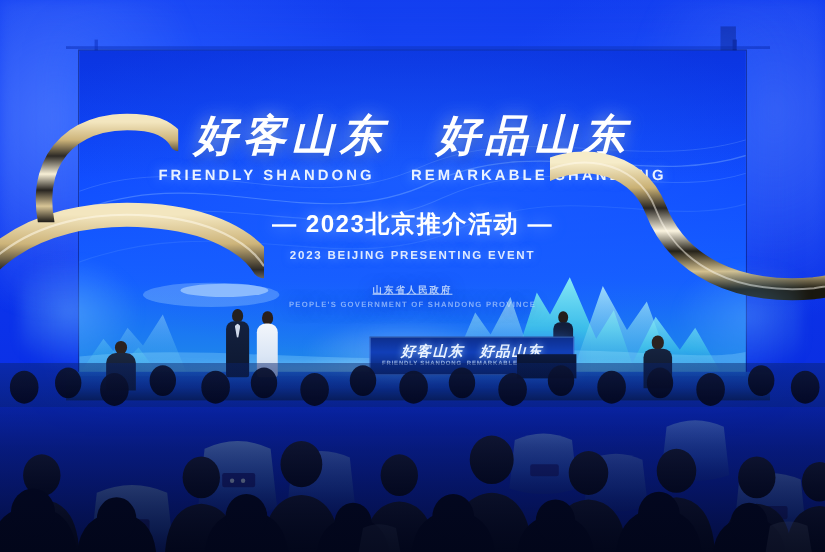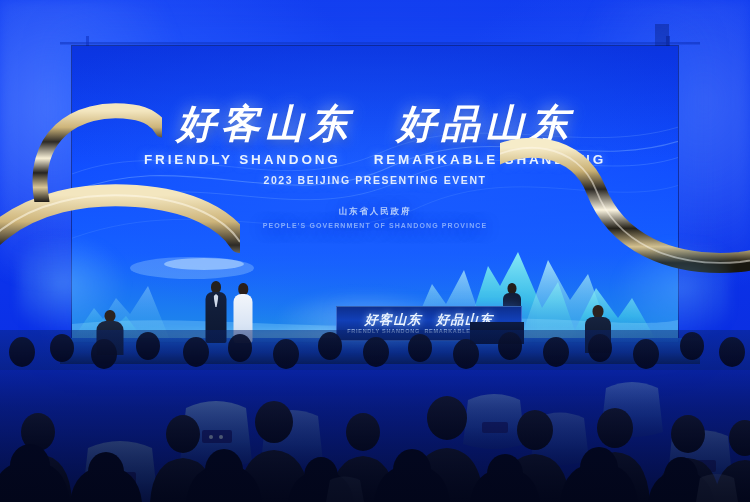--- a/index.html
+++ b/index.html
@@ -68,20 +68,21 @@
     margin-top:22px;font-size:22px;font-weight:700;letter-spacing:.06em;
     color:#ffffff;text-shadow:0 0 14px rgba(170,210,255,.7);
   }
   .en-event{
     margin-top:7px;font-size:10.5px;font-weight:700;letter-spacing:.15em;
     color:#dfeaff;text-shadow:0 0 8px rgba(150,200,255,.5);text-align:center;
   }
   .org-cn{
     margin-top:20px;font-size:8.5px;font-weight:700;letter-spacing:.22em;
     color:rgba(215,232,255,.82);
+    text-decoration:underline;
   }
   .org-en{
     margin-top:4px;font-size:7px;font-weight:600;letter-spacing:.16em;
     color:rgba(200,222,255,.62);
   }
 
   
   .arc{position:absolute;pointer-events:none;}
   .arc-left{left:-60px;top:92px;width:300px;height:250px;}
   .arc-right{right:-40px;top:62px;width:290px;height:290px;}
@@ -224,20 +225,21 @@
       <path d="M0,128 L22,96 L40,118 L54,104 L72,128 Z" fill="url(#mg)" opacity=".32"></path>
 
       <path d="M0,112 C120,100 240,122 360,110 C470,99 560,118 606,108 L606,130 L0,130 Z" fill="rgba(160,230,255,.28)"></path>
       <ellipse cx="120" cy="56" rx="62" ry="11" fill="rgba(190,235,255,.28)"></ellipse>
       <ellipse cx="132" cy="52" rx="40" ry="6" fill="rgba(225,248,255,.45)"></ellipse>
     </svg>
 
     <div class="screen-copy">
       <div class="cn-title">好客山东　好品山东</div>
       <div class="en-sub">FRIENDLY SHANDONG     REMARKABLE SHANDONG</div>
+      <div class="cn-event">— 2023北京推介活动 —</div>
       <div class="en-event">2023 BEIJING PRESENTING EVENT</div>
       <div class="org-cn">山东省人民政府</div>
       <div class="org-en">PEOPLE'S GOVERNMENT OF SHANDONG PROVINCE</div>
     </div>
   </div>
 
   <svg class="arc arc-left" viewBox="0 0 300 250">
     <defs>
       <linearGradient id="metal1" x1="0" y1="0" x2="0" y2="1">
         <stop offset="0%" stop-color="#f3e6bf"></stop>

